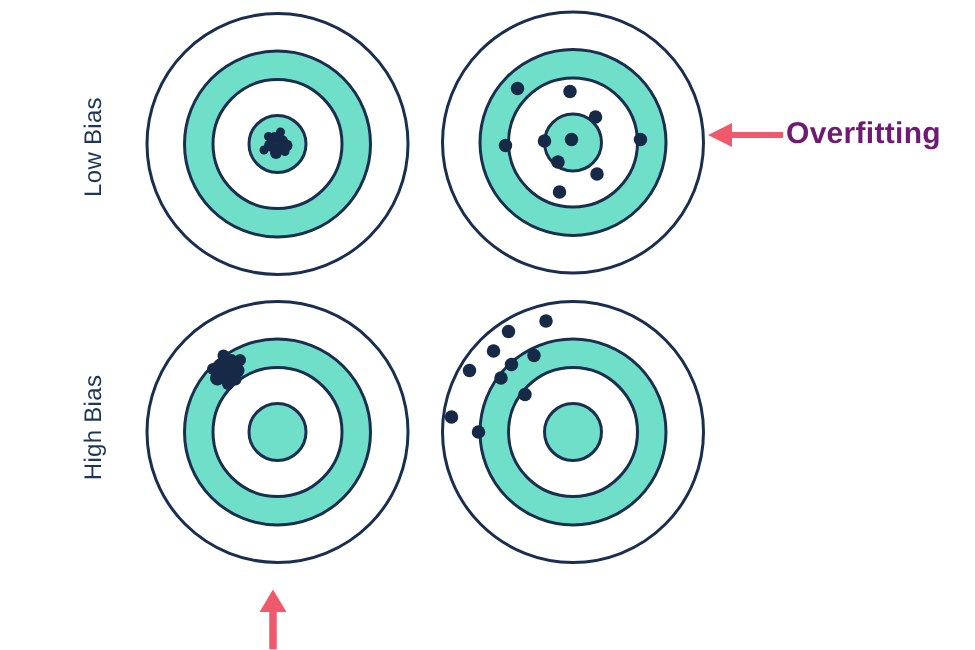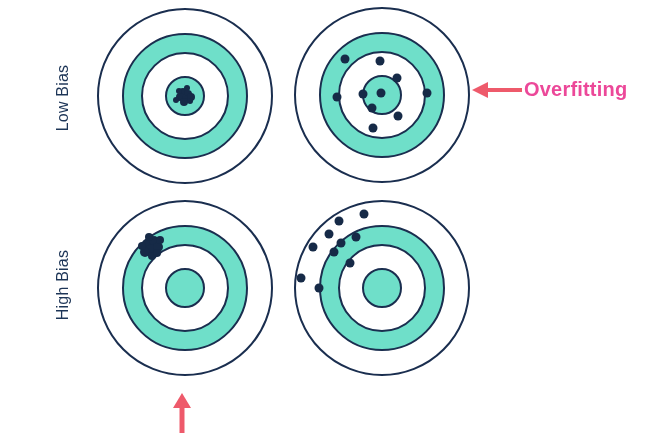--- a/index.html
+++ b/index.html
@@ -44,21 +44,21 @@
     left: 3px;
     top: 275px;
     width: 120px;
     height: 20px;
     line-height: 20px;
   }
   #annotation-overfitting {
     position: absolute;
     left: 524px;
     top: 78px;
-    color: #ec4899;
+    color: #701a75;
     font-family: "Liberation Sans", sans-serif;
     font-size: 20px;
     font-weight: bold;
     letter-spacing: 0.2px;
     white-space: nowrap;
   }
 </style>
 </head>
 <body>
 

